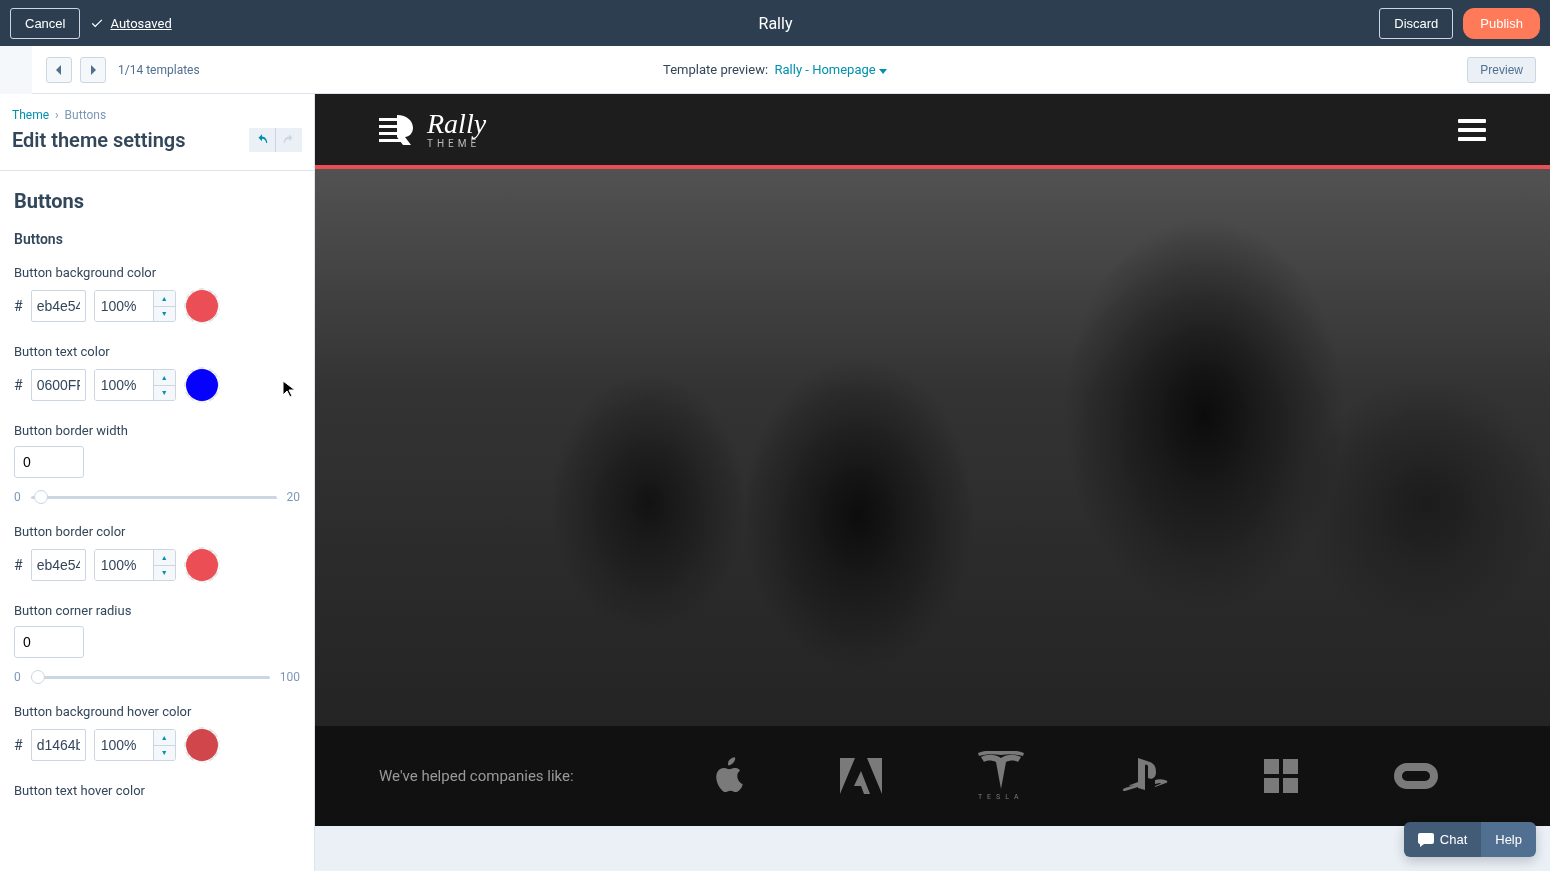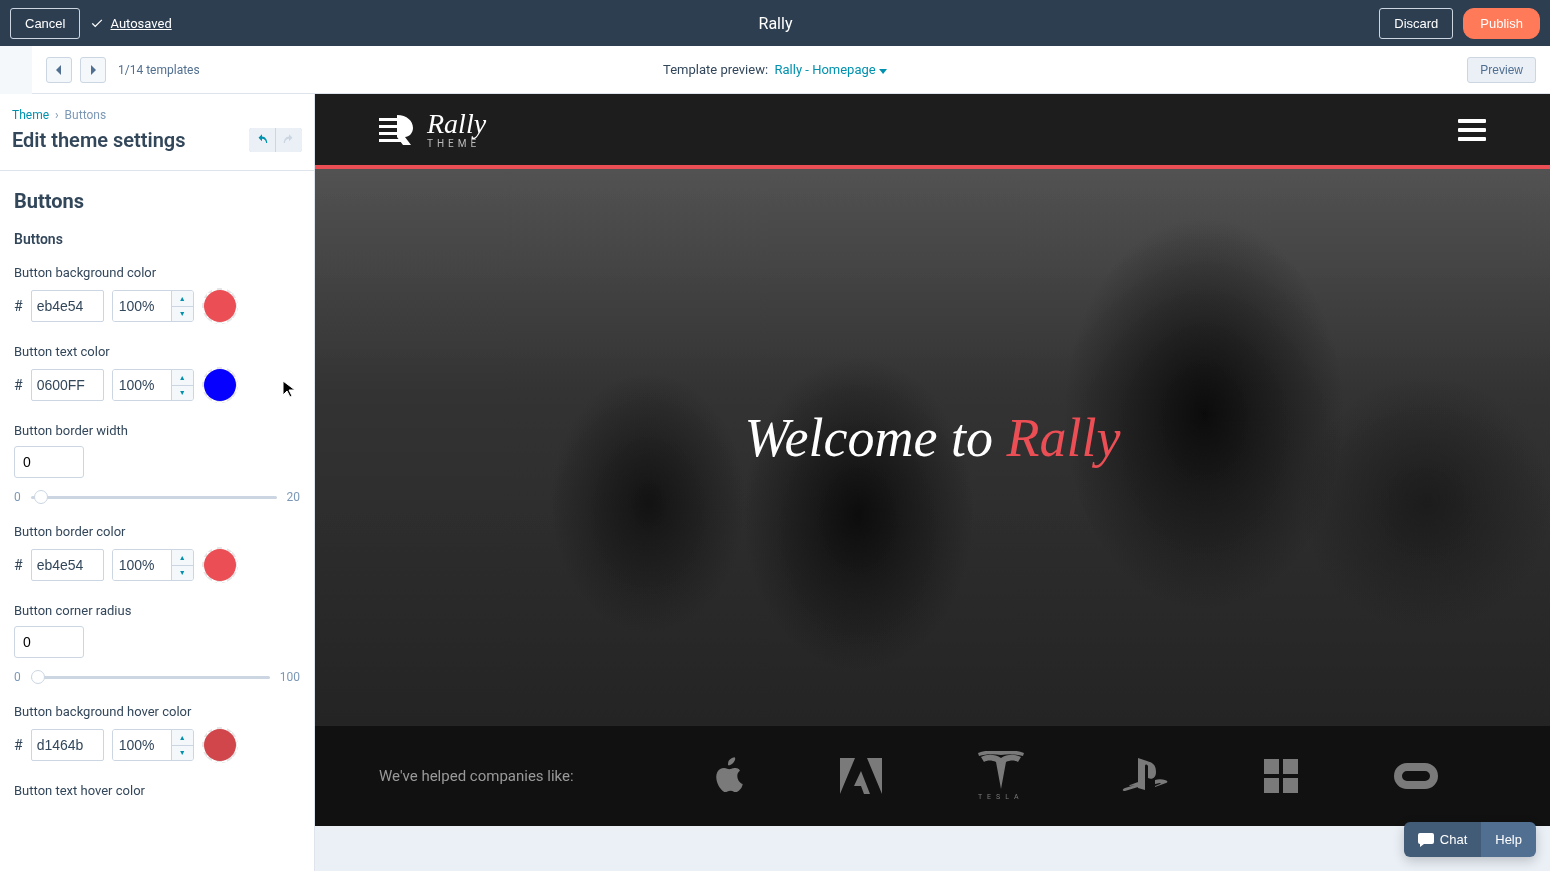--- a/index.html
+++ b/index.html
@@ -208,21 +208,21 @@
     .color-row {
       display: flex;
       align-items: center;
       gap: 8px;
     }
     .hash {
       font-size: 14px;
       color: #33475b;
     }
     .hex-input {
-      width: 73px;
+      width: 55px;
       padding: 7px 5px;
       border: 1px solid #cbd6e2;
       border-radius: 2px;
       font-size: 14px;
       color: #33475b;
     }
     .stepper {
       display: flex;
       width: 82px;
       border: 1px solid #cbd6e2;
@@ -666,23 +666,20 @@
       </div>
       <div class="hamburger">
         <span></span>
           <span></span>
           <span></span>
       </div>
     </div>
     <div class="hero">
       <div class="hero-bg"></div>
       <div class="hero-content">
-        <h1 class="hero-title">
-          <span class="white">Welcome to </span><span class="red">Rally</span>
-        </h1>
       </div>
     </div>
     <div class="companies">
       <span class="companies-label">We've helped companies like:</span>
       <div class="company-logos">
         <div class="company-logo">
           <svg width="32" height="38" viewBox="0 0 24 28">
               <path fill="currentColor" d="M19 14c0-3 2-4 2-4-1-2-3-2-4-2-2 0-3 1-4 1s-2-1-4-1c-2 0-4 1-5 3-2 4 0 9 2 12 1 1 2 3 4 3 1 0 2-1 4-1s2 1 4 1 3-2 4-3c1-2 1-3 1-3-3-1-4-4-4-6zm-3-10c1-1 2-3 1-4-1 0-3 1-4 2s-1 3-1 4c2 0 3-1 4-2z"></path>
             </svg>
         </div>

